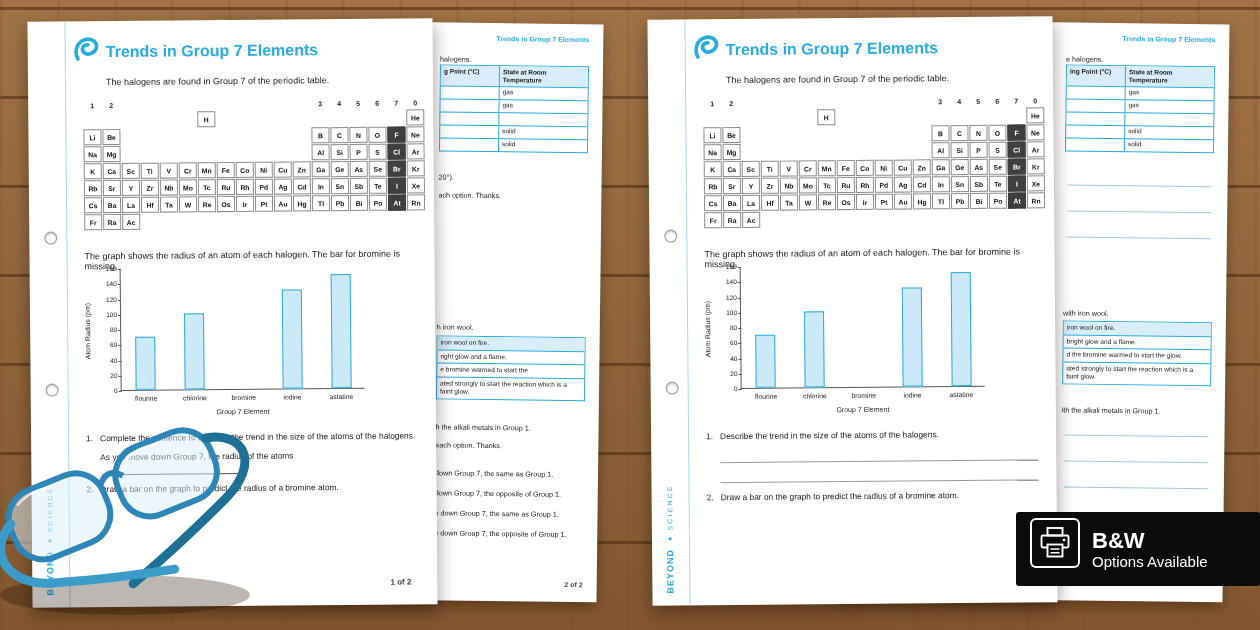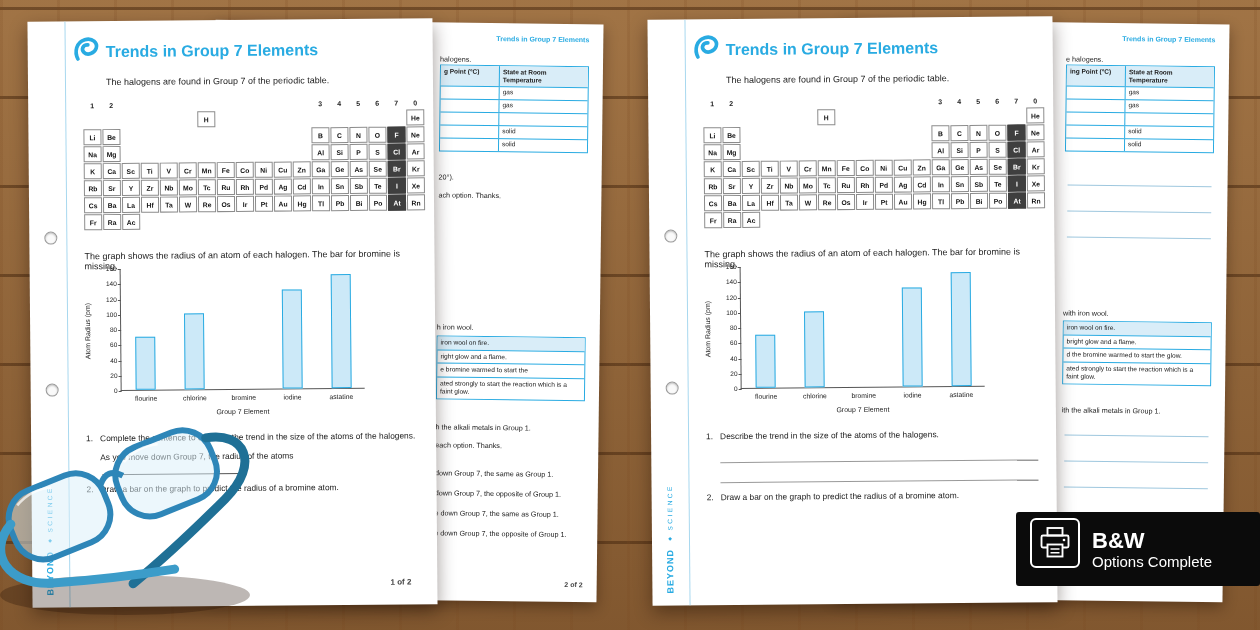--- a/index.html
+++ b/index.html
@@ -632,17 +632,17 @@
         <rect x="14" y="4" width="20" height="10" fill="none" stroke="#fff" stroke-width="2.5"></rect>
         <rect x="6" y="14" width="36" height="16" rx="2" fill="none" stroke="#fff" stroke-width="2.5"></rect>
         <circle cx="36" cy="20" r="1.8" fill="#fff"></circle>
         <rect x="14" y="26" width="20" height="16" fill="#0b0b0b" stroke="#fff" stroke-width="2.5"></rect>
         <line x1="18" y1="32" x2="30" y2="32" stroke="#fff" stroke-width="2"></line>
         <line x1="18" y1="37" x2="30" y2="37" stroke="#fff" stroke-width="2"></line>
       </svg>
     </div>
     <div>
       <div class="bw-title">B&amp;W</div>
-      <div class="bw-sub">Options Complete</div>
+      <div class="bw-sub">Options Available</div>
     </div>
   </div>
 
 </div>
 
 </body></html>

